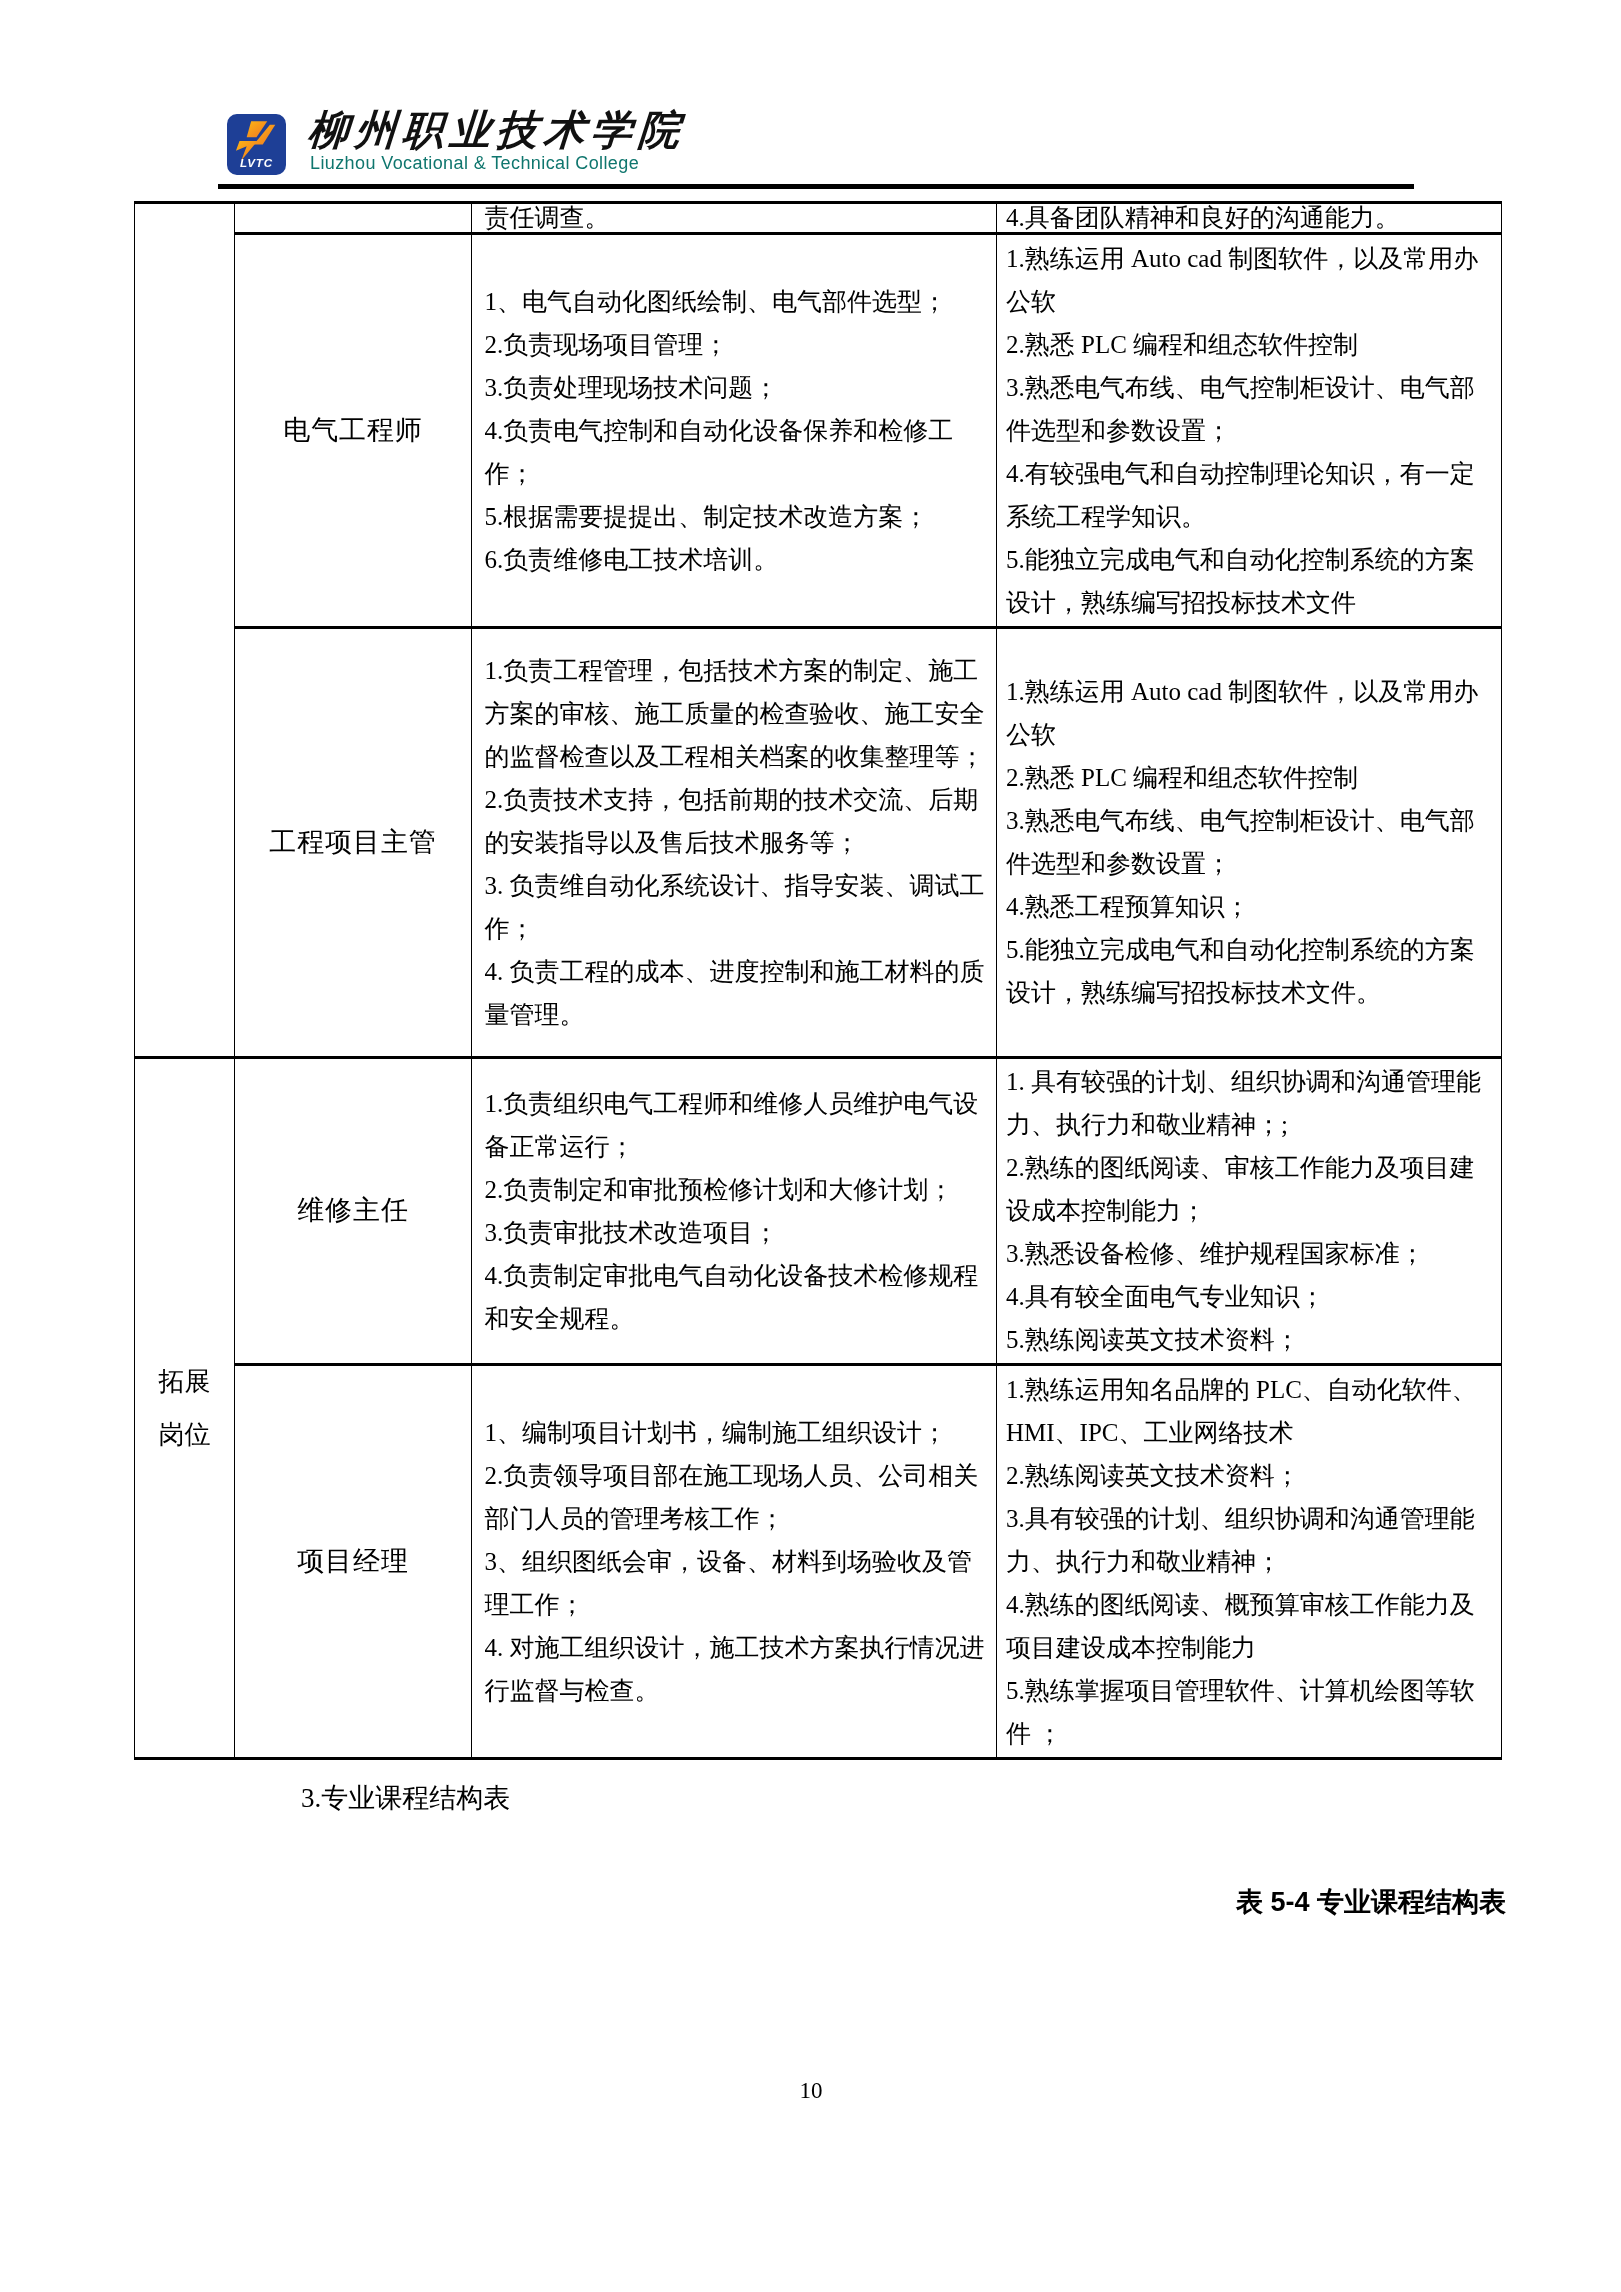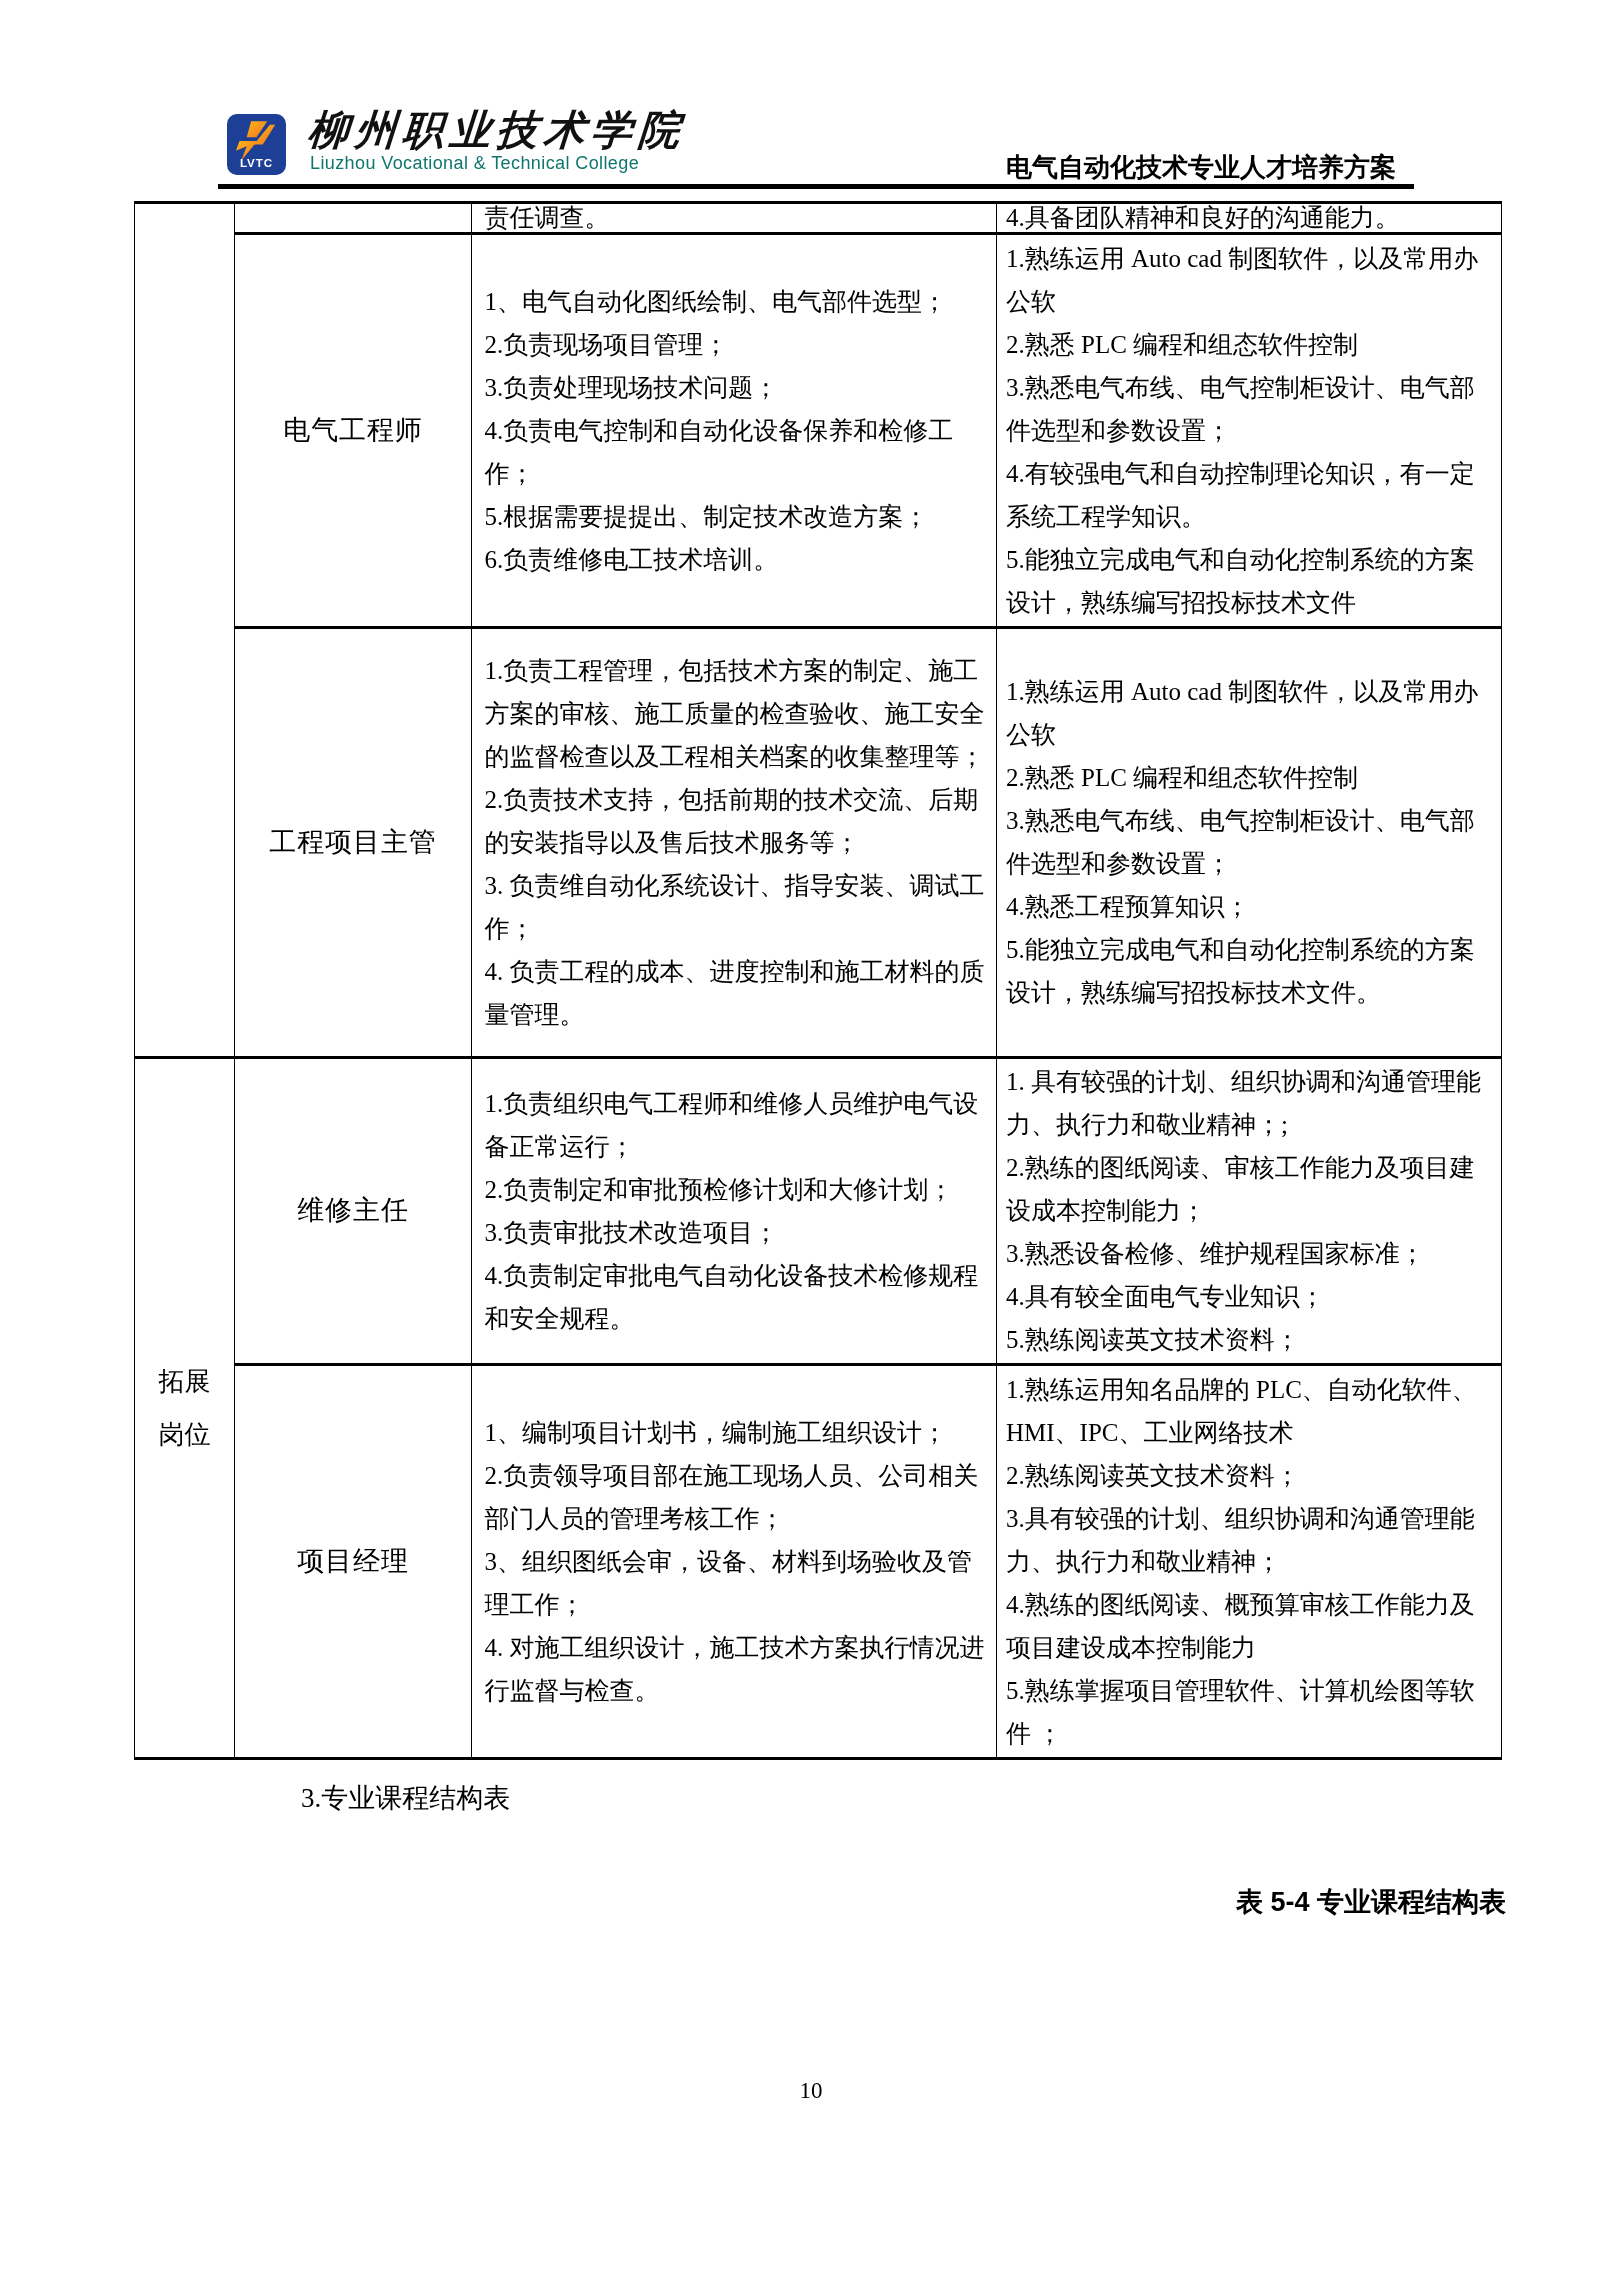--- a/index.html
+++ b/index.html
@@ -7,21 +7,21 @@
     position:relative;
     width:1622px;height:2293px;
     background:#ffffff;
     font-family:"Liberation Serif","DejaVu Serif",serif;
     color:#000;
     overflow:hidden;
   }
 
   
   .logo{
-    position:absolute;left:227px;top:114px;width:45px;height:61px;
+    position:absolute;left:227px;top:114px;width:45px;height:61px;font-style:italic;
   }
   .college-cn{
     position:absolute;left:308px;top:103px;
     font-size:41px;font-weight:bold;font-style:italic;
     letter-spacing:6.2px;white-space:nowrap;color:#111;
     transform:skewX(-4deg);
   }
   .college-en{
     position:absolute;left:310px;top:153px;
     font-family:"Liberation Sans","DejaVu Sans",sans-serif;
@@ -111,21 +111,20 @@
       </defs>
       <rect x="0" y="0" width="66" height="68" rx="11" fill="#1e3f96"></rect>
       <polygon points="27,8 45,8 33,26 22,26" fill="url(#g1)"></polygon>
       <polygon points="48,12 54,12 40,34 30,34" fill="url(#g1)"></polygon>
       <polygon points="14,30 34,30 16,52 22,36 10,41" fill="url(#g1)"></polygon>
       <text x="33" y="59" text-anchor="middle" font-family="Liberation Sans, DejaVu Sans, sans-serif" font-size="13" font-weight="bold" fill="#ffffff" letter-spacing="1">LVTC</text>
     </svg>
   </div>
   <div class="college-cn">柳州职业技术学院</div>
   <div class="college-en">Liuzhou Vocational &amp; Technical College</div>
-  <div class="doc-title">电气自动化技术专业人才培养方案</div>
   <div class="header-rule"></div>
 
   <table class="positions">
     <colgroup>
       <col style="width:100px">
         <col style="width:237px">
         <col style="width:525px">
         <col style="width:505px">
     </colgroup>
     <tbody>

